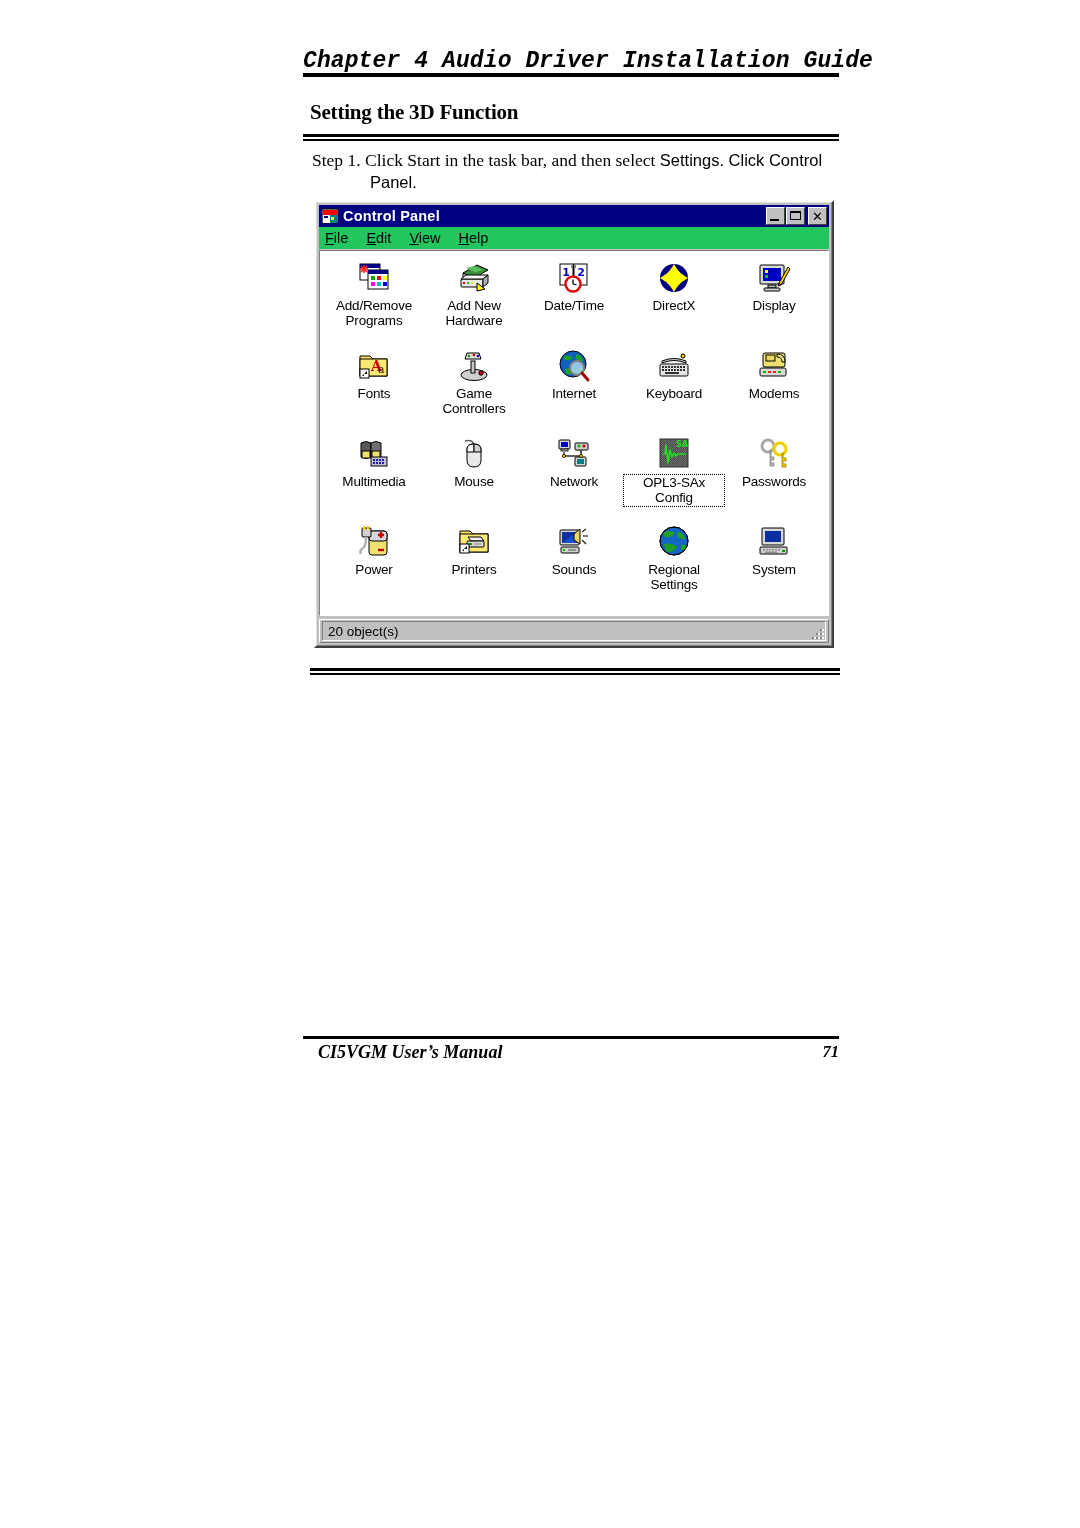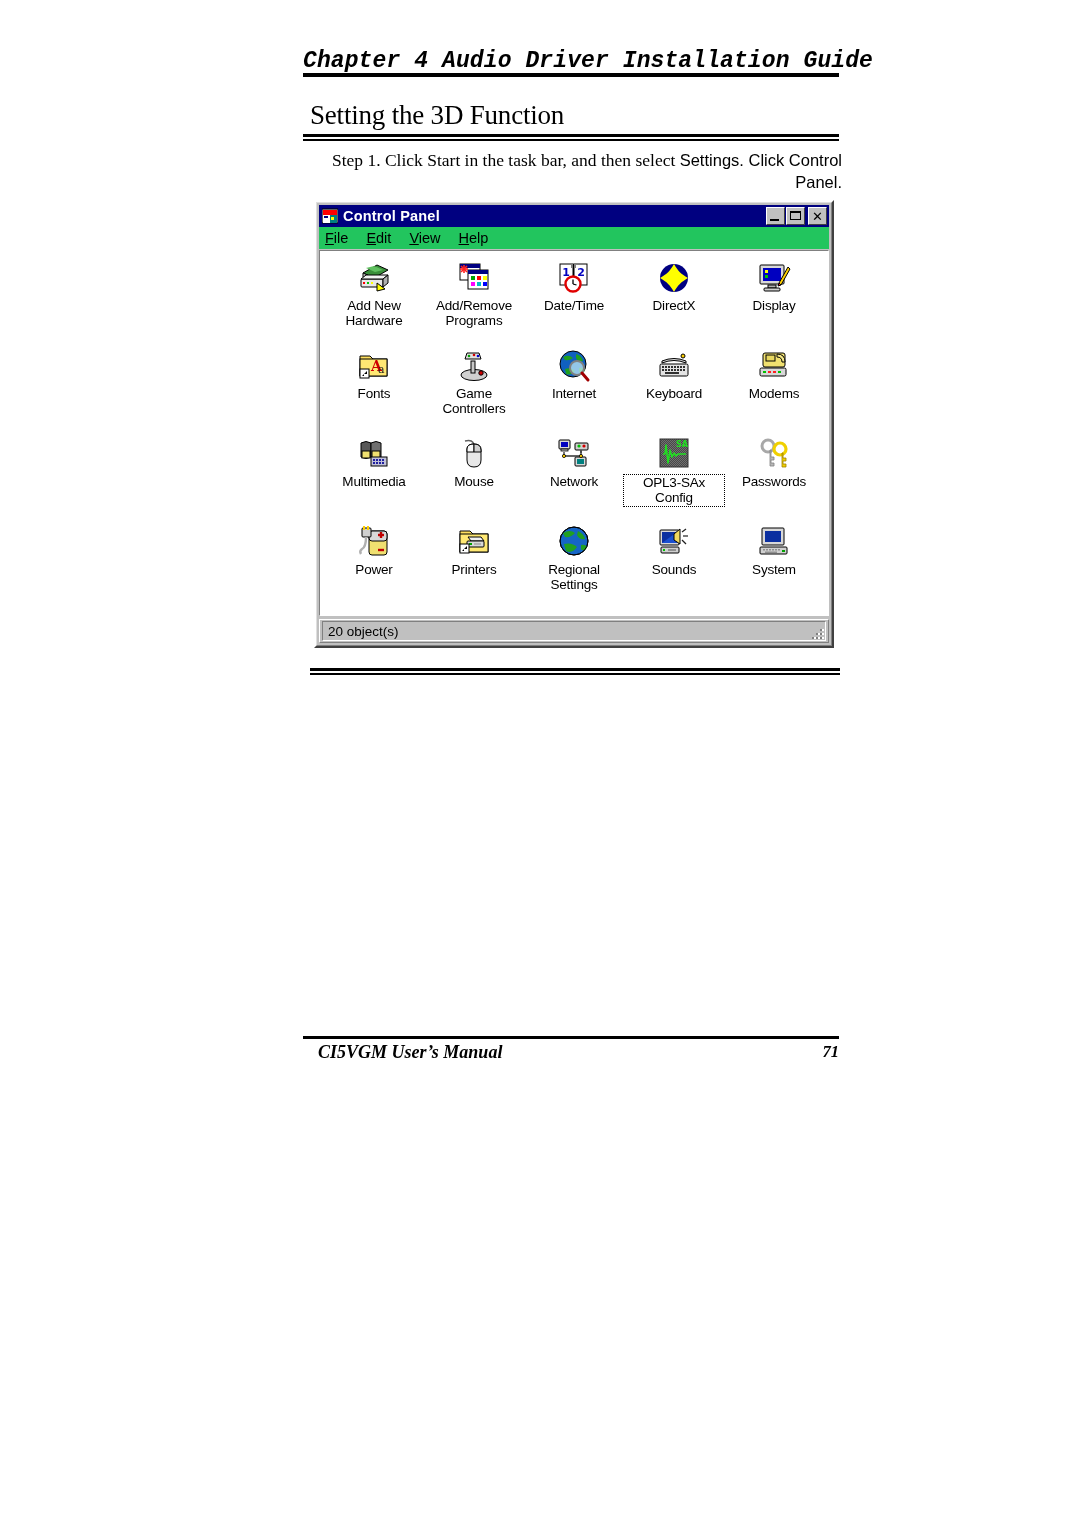--- a/index.html
+++ b/index.html
@@ -46,22 +46,22 @@
     height: 4px;
     background: #000000;
   }
 
   
   .section-title {
     position: absolute;
     left: 310px;
     top: 100px;
     font-family: "Liberation Serif", "DejaVu Serif", serif;
-    font-weight: normal;
-    font-size: 27px;
+    font-weight: bold;
+    font-size: 21px;
     letter-spacing: -0.2px;
     white-space: nowrap;
   }
   .rule-title-1 {
     position: absolute;
     left: 303px;
     top: 134px;
     width: 536px;
     height: 3px;
     background: #000000;
@@ -74,21 +74,20 @@
     height: 2px;
     background: #000000;
   }
 
   
   .step-block {
     position: absolute;
     left: 312px;
     top: 149px;
     width: 530px;
-    text-align: right;
   }
   .step-line {
     font-size: 17.5px;
     line-height: 22px;
     white-space: nowrap;
   }
   .step-label {
     font-family: "Liberation Serif", "DejaVu Serif", serif;
   }
   .serif-txt { font-family: "Liberation Serif", "DejaVu Serif", serif; }
@@ -377,38 +376,20 @@
 
       <div class="menubar">
         <div class="menu-item"><u>F</u>ile</div>
         <div class="menu-item"><u>E</u>dit</div>
         <div class="menu-item"><u>V</u>iew</div>
         <div class="menu-item"><u>H</u>elp</div>
       </div>
 
       <div class="cp-client">
         <div class="icon-grid">
-
-          <div class="cp-item">
-            <div class="cp-icon">
-              <svg width="34" height="34" viewBox="0 0 34 34">
-                <polygon points="6,12 20,4 31,9 17,17" fill="#3a8f3a" stroke="#000" stroke-width="1"></polygon>
-                <polygon points="6,12 17,17 17,21 6,16" fill="#d0d0d0" stroke="#000" stroke-width="1"></polygon>
-                <rect x="4" y="18" width="22" height="8" rx="1" fill="#e8e8e8" stroke="#000" stroke-width="1"></rect>
-                <polygon points="4,18 9,14 31,14 26,18" fill="#f4f4f4" stroke="#000" stroke-width="1"></polygon>
-                <polygon points="26,18 31,14 31,22 26,26" fill="#b0b0b0" stroke="#000" stroke-width="1"></polygon>
-                <rect x="6" y="21" width="2" height="2" fill="#ff0000"></rect>
-                <rect x="10" y="21" width="2" height="2" fill="#00c000"></rect>
-                <rect x="14" y="21" width="2" height="2" fill="#ffff00"></rect>
-                <polygon points="20,22 28,28 20,30" fill="#ffff00" stroke="#000" stroke-width="1"></polygon>
-                <polygon points="9,7 17,5 26,9 18,11" fill="#60c060"></polygon>
-              </svg>
-            </div>
-            <div class="cp-label">Add New Hardware</div>
-          </div>
 
           <div class="cp-item">
             <div class="cp-icon">
               <svg width="34" height="34" viewBox="0 0 34 34">
                 <rect x="3" y="3" width="20" height="16" fill="#ffffff" stroke="#000" stroke-width="1"></rect>
                 <rect x="3" y="3" width="20" height="4" fill="#000080"></rect>
                 <rect x="11" y="9" width="20" height="19" fill="#ffffff" stroke="#000" stroke-width="1"></rect>
                 <rect x="11" y="9" width="20" height="4" fill="#000080"></rect>
                 <rect x="14" y="15" width="4" height="4" fill="#00a000"></rect>
                 <rect x="20" y="15" width="4" height="4" fill="#ff0000"></rect>
@@ -418,20 +399,38 @@
                 <rect x="26" y="21" width="4" height="4" fill="#0000ff"></rect>
                 <g stroke="#ff2020" stroke-width="1.6">
                   <line x1="7" y1="12" x2="7" y2="4"></line>
                   <line x1="3" y1="8" x2="11" y2="8"></line>
                   <line x1="4" y1="5" x2="10" y2="11"></line>
                   <line x1="10" y1="5" x2="4" y2="11"></line>
                 </g>
               </svg>
             </div>
             <div class="cp-label">Add/Remove Programs</div>
+          </div>
+
+          <div class="cp-item">
+            <div class="cp-icon">
+              <svg width="34" height="34" viewBox="0 0 34 34">
+                <polygon points="6,12 20,4 31,9 17,17" fill="#3a8f3a" stroke="#000" stroke-width="1"></polygon>
+                <polygon points="6,12 17,17 17,21 6,16" fill="#d0d0d0" stroke="#000" stroke-width="1"></polygon>
+                <rect x="4" y="18" width="22" height="8" rx="1" fill="#e8e8e8" stroke="#000" stroke-width="1"></rect>
+                <polygon points="4,18 9,14 31,14 26,18" fill="#f4f4f4" stroke="#000" stroke-width="1"></polygon>
+                <polygon points="26,18 31,14 31,22 26,26" fill="#b0b0b0" stroke="#000" stroke-width="1"></polygon>
+                <rect x="6" y="21" width="2" height="2" fill="#ff0000"></rect>
+                <rect x="10" y="21" width="2" height="2" fill="#00c000"></rect>
+                <rect x="14" y="21" width="2" height="2" fill="#ffff00"></rect>
+                <polygon points="20,22 28,28 20,30" fill="#ffff00" stroke="#000" stroke-width="1"></polygon>
+                <polygon points="9,7 17,5 26,9 18,11" fill="#60c060"></polygon>
+              </svg>
+            </div>
+            <div class="cp-label">Add New Hardware</div>
           </div>
 
           <div class="cp-item">
             <div class="cp-icon">
               <svg width="34" height="34" viewBox="0 0 34 34">
                 <rect x="3" y="3" width="13" height="21" fill="#ffffff" stroke="#000" stroke-width="1"></rect>
                 <rect x="17" y="3" width="13" height="21" fill="#ffffff" stroke="#000" stroke-width="1"></rect>
                 <line x1="16.5" y1="3" x2="16.5" y2="24" stroke="#000" stroke-width="1"></line>
                 <text x="9" y="15" font-family="DejaVu Sans, sans-serif" font-size="11" font-weight="bold" fill="#0000c0" text-anchor="middle">1</text>
                 <text x="24" y="15" font-family="DejaVu Sans, sans-serif" font-size="11" font-weight="bold" fill="#0000c0" text-anchor="middle">2</text>
@@ -678,49 +677,49 @@
                 <rect x="3" y="19" width="9" height="9" fill="#ffffff" stroke="#000" stroke-width="1"></rect>
                 <path d="M5 26 L10 21 L10 24 L7 24 L7 26 Z" fill="#000000"></path>
               </svg>
             </div>
             <div class="cp-label">Printers</div>
           </div>
 
           <div class="cp-item">
             <div class="cp-icon">
               <svg width="34" height="34" viewBox="0 0 34 34">
-                <circle cx="17" cy="16" r="14" fill="#1565c5" stroke="#000" stroke-width="1"></circle>
-                <path d="M6 8 Q13 4 18 8 Q14 13 8 12 Z" fill="#20a020"></path>
-                <path d="M21 6 Q27 9 28 14 Q22 15 20 10 Z" fill="#20a020"></path>
-                <path d="M7 19 Q15 17 20 22 Q15 29 9 26 Z" fill="#20a020"></path>
-                <path d="M24 20 Q29 19 30 23 Q26 27 24 24 Z" fill="#20a020"></path>
-                <circle cx="17" cy="16" r="14" fill="none" stroke="#000" stroke-width="1"></circle>
-              </svg>
-            </div>
-            <div class="cp-label">Regional Settings</div>
-          </div>
-
-          <div class="cp-item">
-            <div class="cp-icon">
-              <svg width="34" height="34" viewBox="0 0 34 34">
                 <rect x="3" y="5" width="19" height="15" rx="1" fill="#d8d8d8" stroke="#000" stroke-width="1"></rect>
                 <polygon points="5,7 20,7 20,18 5,18" fill="#0b2fa0"></polygon>
                 <polygon points="5,18 20,7 20,18" fill="#1a4fd0"></polygon>
                 <rect x="4" y="22" width="18" height="6" rx="1" fill="#d0d0d0" stroke="#000" stroke-width="1"></rect>
                 <rect x="6" y="24" width="2" height="2" fill="#00c000"></rect>
                 <rect x="11" y="24" width="8" height="2" fill="#909090"></rect>
                 <polygon points="17,9 23,4 23,19 17,15" fill="#f0d860" stroke="#000" stroke-width="1"></polygon>
                 <g stroke="#202020" stroke-width="1.2" fill="none">
                   <path d="M25 7 L29 4"></path>
                   <path d="M26 11 L31 11"></path>
                   <path d="M25 15 L29 19"></path>
                 </g>
               </svg>
             </div>
             <div class="cp-label">Sounds</div>
+          </div>
+
+          <div class="cp-item">
+            <div class="cp-icon">
+              <svg width="34" height="34" viewBox="0 0 34 34">
+                <circle cx="17" cy="16" r="14" fill="#1565c5" stroke="#000" stroke-width="1"></circle>
+                <path d="M6 8 Q13 4 18 8 Q14 13 8 12 Z" fill="#20a020"></path>
+                <path d="M21 6 Q27 9 28 14 Q22 15 20 10 Z" fill="#20a020"></path>
+                <path d="M7 19 Q15 17 20 22 Q15 29 9 26 Z" fill="#20a020"></path>
+                <path d="M24 20 Q29 19 30 23 Q26 27 24 24 Z" fill="#20a020"></path>
+                <circle cx="17" cy="16" r="14" fill="none" stroke="#000" stroke-width="1"></circle>
+              </svg>
+            </div>
+            <div class="cp-label">Regional Settings</div>
           </div>
 
           <div class="cp-item">
             <div class="cp-icon">
               <svg width="34" height="34" viewBox="0 0 34 34">
                 <rect x="5" y="3" width="22" height="17" rx="1" fill="#d8d8d8" stroke="#000" stroke-width="1"></rect>
                 <rect x="8" y="6" width="16" height="11" fill="#0b2fa0"></rect>
                 <rect x="3" y="22" width="27" height="7" rx="1" fill="#d0d0d0" stroke="#000" stroke-width="1"></rect>
                 <g fill="#909090">
                   <rect x="6" y="24" width="2" height="1.5"></rect>

